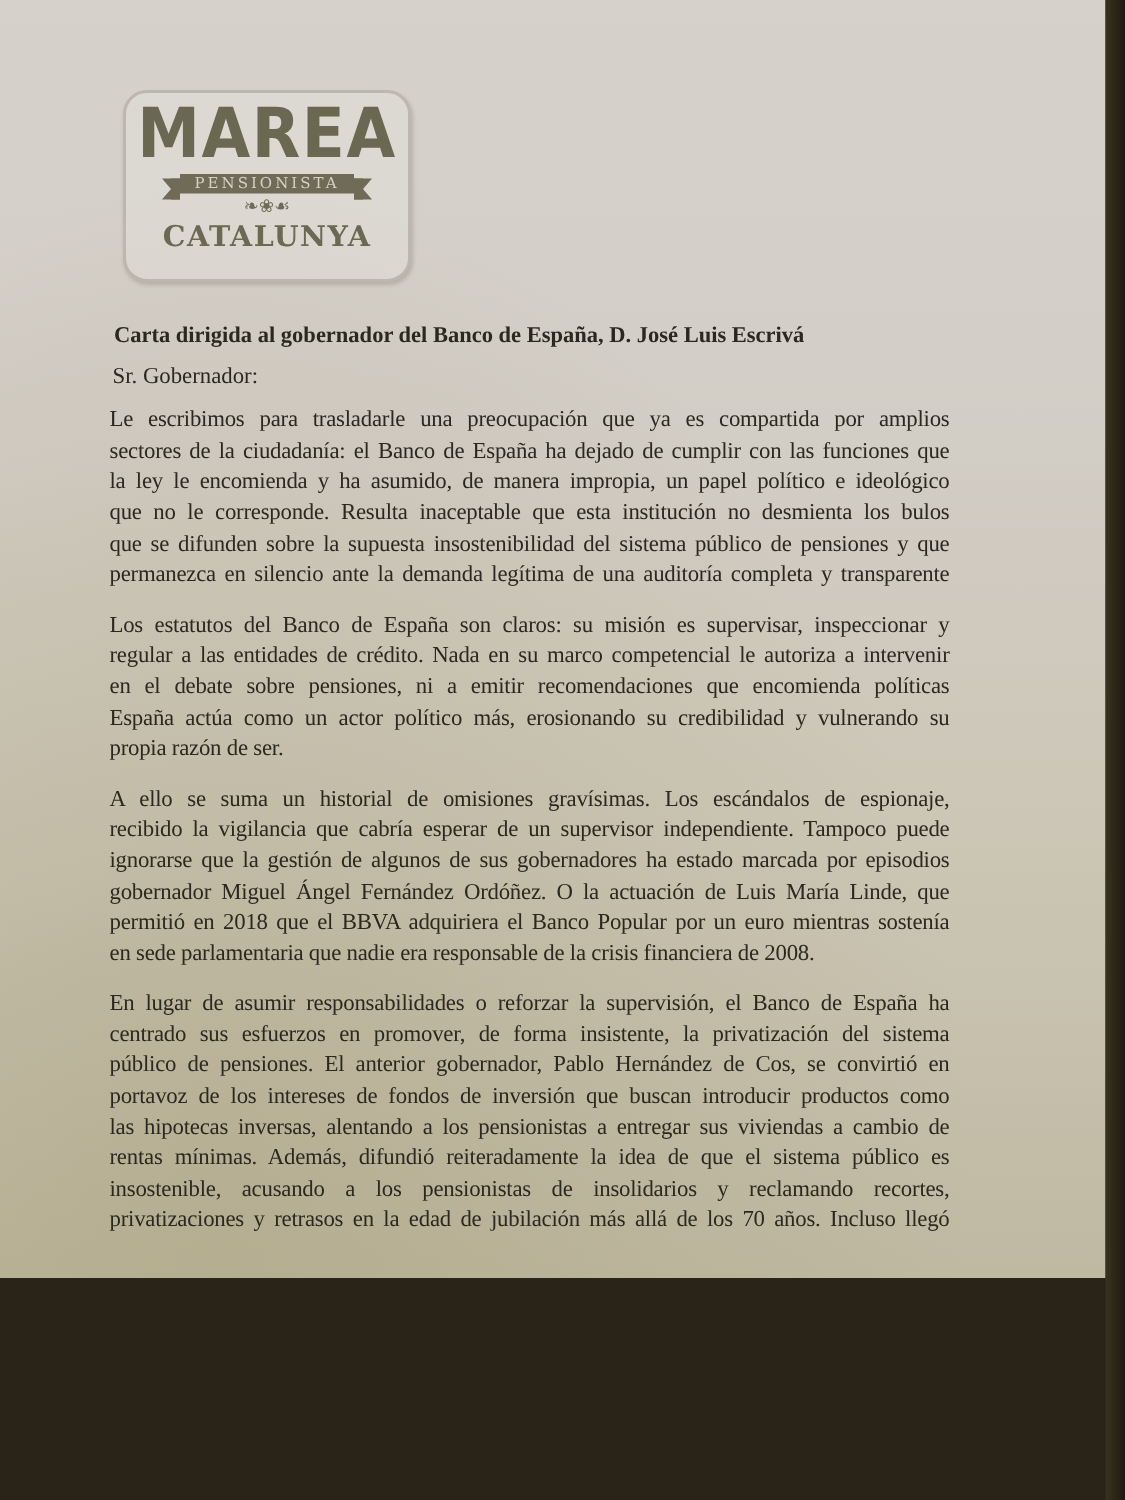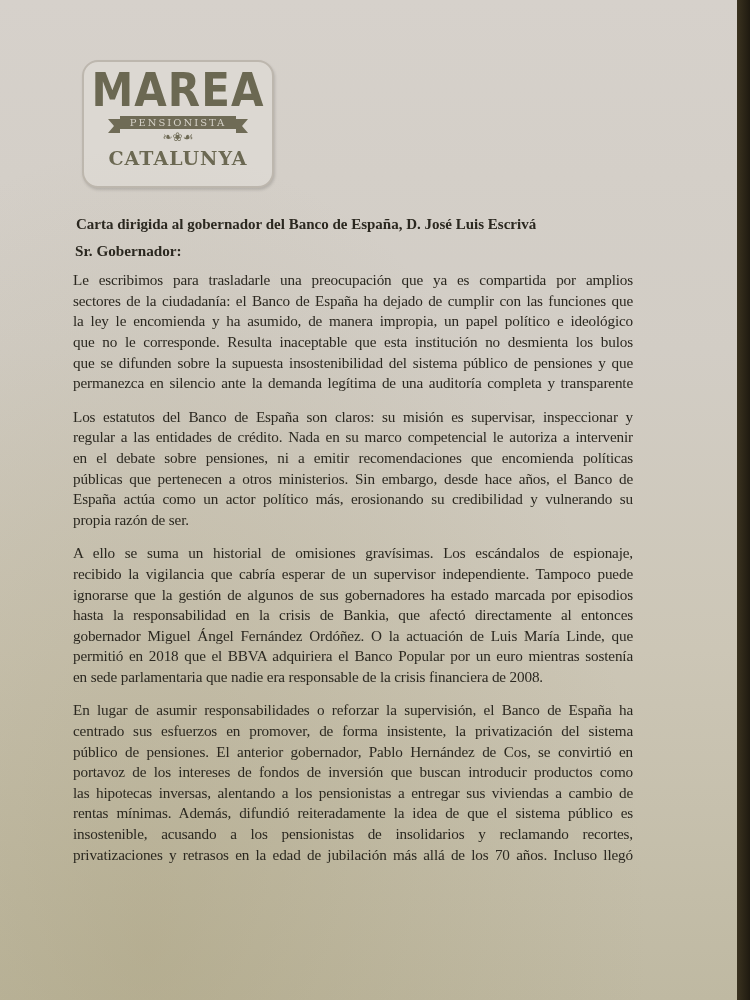--- a/index.html
+++ b/index.html
@@ -8,21 +8,21 @@
       height: 1000px;
       overflow: hidden;
       background: #2a2418;
       position: relative;
       font-family: "Liberation Serif", serif;
     }
     .page {
       position: absolute;
       left: 0; top: 0;
       width: 737px;
-      height: 1000px;
+      height: 852px;
       background: linear-gradient(180deg, #d6d1cb 0%, #d2cdc5 35%, #ccc6b6 65%, #bfb9a2 100%);
       overflow: hidden;
     }
     .page::after {
       content: "";
       position: absolute; inset: 0;
       background: radial-gradient(ellipse at 20% 95%, rgba(160,150,110,0.35), rgba(0,0,0,0) 60%);
       pointer-events: none;
     }
     .edge {
@@ -97,21 +97,21 @@
       font-size: 15.2px;
       line-height: 20.6px;
       z-index: 1;
     }
     .title {
       font-weight: bold;
       font-size: 15px;
       margin: 0 0 6px 3px;
       white-space: nowrap;
     }
-    .salutation { margin: 0 0 9px 2px; font-weight: bold; }
+    .salutation { margin: 0 0 9px 2px; }
     .para {
       text-align: justify;
       margin: 0 0 13px 0;
       letter-spacing: -0.15px;
       font-family: Liberation Serif, serif;
     }
     .para span.line { display: block; text-align: justify; text-align-last: justify; }
     .para span.line.last { text-align-last: left; }
   </style>
 </head>
@@ -135,30 +135,28 @@
       <span class="line">la ley le encomienda y ha asumido, de manera impropia, un papel político e ideológico</span>
       <span class="line">que no le corresponde. Resulta inaceptable que esta institución no desmienta los bulos</span>
       <span class="line">que se difunden sobre la supuesta insostenibilidad del sistema público de pensiones y que</span>
       <span class="line">permanezca en silencio ante la demanda legítima de una auditoría completa y transparente</span>
     </div>
 
     <div class="para">
       <span class="line">Los estatutos del Banco de España son claros: su misión es supervisar, inspeccionar y</span>
       <span class="line">regular a las entidades de crédito. Nada en su marco competencial le autoriza a intervenir</span>
       <span class="line">en el debate sobre pensiones, ni a emitir recomendaciones que encomienda políticas</span>
-      <span class="line">públicas que pertenecen a otros ministerios. Sin embargo, desde hace años, el Banco de</span>
       <span class="line">España actúa como un actor político más, erosionando su credibilidad y vulnerando su</span>
       <span class="line last">propia razón de ser.</span>
     </div>
 
     <div class="para">
       <span class="line">A ello se suma un historial de omisiones gravísimas. Los escándalos de espionaje,</span>
       <span class="line">recibido la vigilancia que cabría esperar de un supervisor independiente. Tampoco puede</span>
       <span class="line">ignorarse que la gestión de algunos de sus gobernadores ha estado marcada por episodios</span>
-      <span class="line">hasta la responsabilidad en la crisis de Bankia, que afectó directamente al entonces</span>
       <span class="line">gobernador Miguel Ángel Fernández Ordóñez. O la actuación de Luis María Linde, que</span>
       <span class="line">permitió en 2018 que el BBVA adquiriera el Banco Popular por un euro mientras sostenía</span>
       <span class="line last">en sede parlamentaria que nadie era responsable de la crisis financiera de 2008.</span>
     </div>
 
     <div class="para">
       <span class="line">En lugar de asumir responsabilidades o reforzar la supervisión, el Banco de España ha</span>
       <span class="line">centrado sus esfuerzos en promover, de forma insistente, la privatización del sistema</span>
       <span class="line">público de pensiones. El anterior gobernador, Pablo Hernández de Cos, se convirtió en</span>
       <span class="line">portavoz de los intereses de fondos de inversión que buscan introducir productos como</span>

